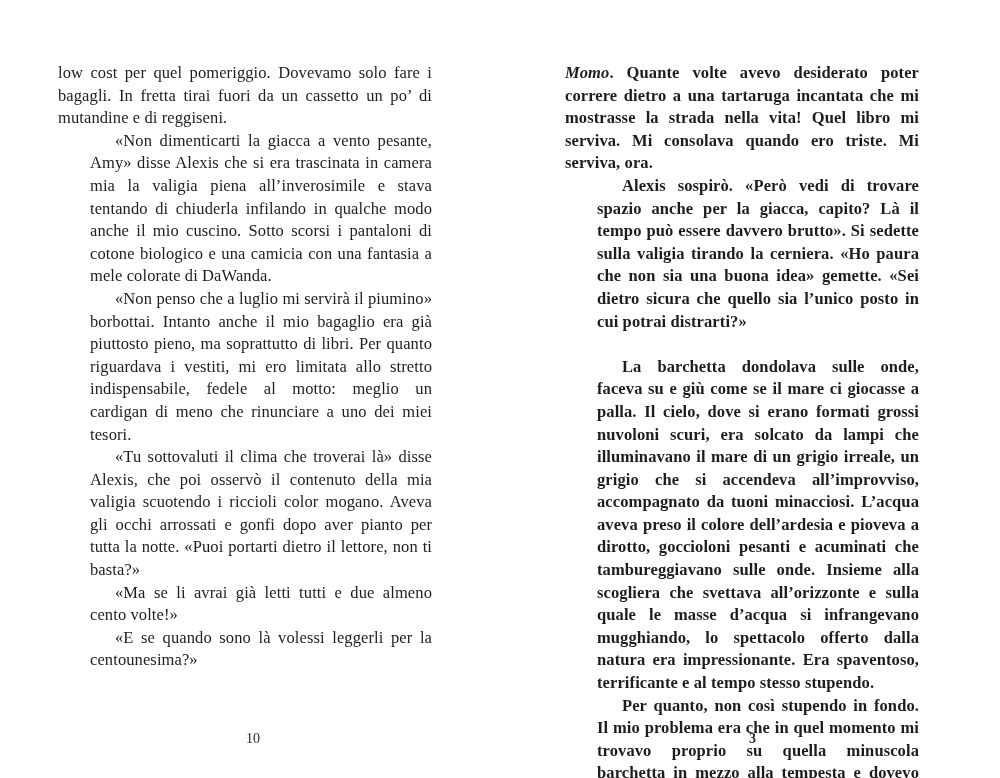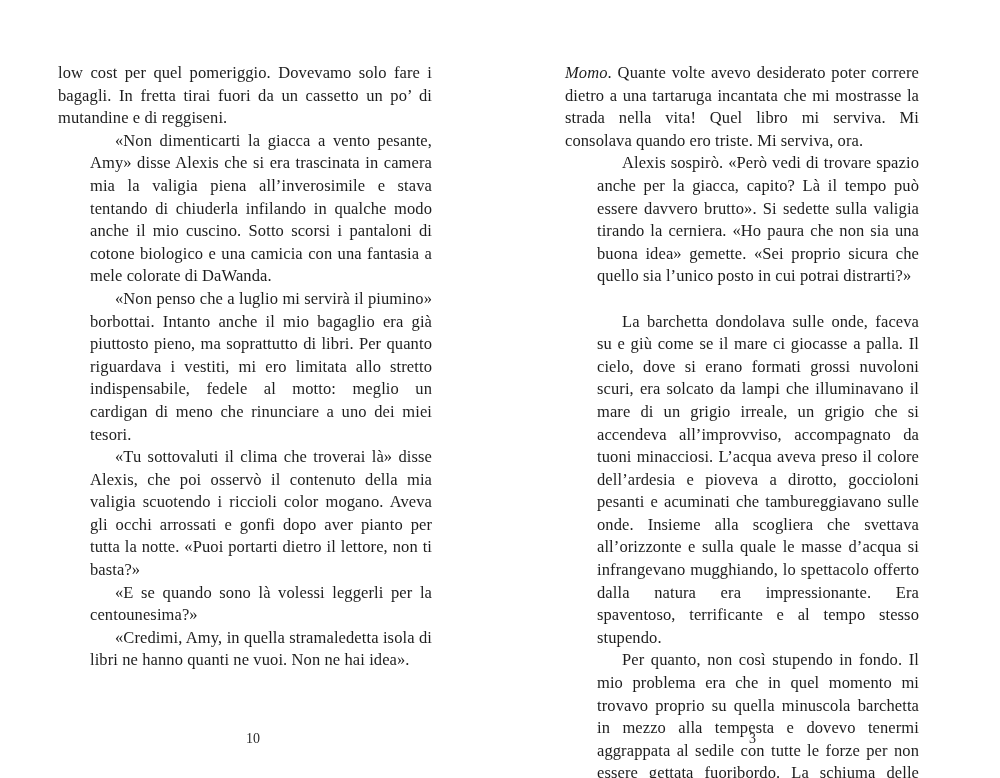--- a/index.html
+++ b/index.html
@@ -16,21 +16,21 @@
     width: 1000px;
     height: 778px;
     background: #ffffff;
   }
   .page {
     position: relative;
     width: 500px;
     height: 778px;
   }
   .page-left  { padding: 62px 68px 0 58px; }
-  .page-right { padding: 62px 81px 0 65px; }
+  .page-right { padding: 62px 81px 0 65px; font-weight: bold; }
   .page-body {
     text-align: justify;
     font-size: 16.5px;
     line-height: 22.6px;
     letter-spacing: 0.1px;
     hyphens: auto;
     -webkit-hyphens: auto;
   }
   .para { text-indent: 0; }
   .para.indent { text-indent: 25px; margin-left: 32px; }
@@ -49,27 +49,27 @@
 </head>
 <body>
 
 <div class="spread">
   <div class="page page-left">
     <div class="page-body">
         <p class="para"><span>low cost per quel pomeriggio. Dovevamo solo fare i bagagli. In fretta tirai fuori da un cassetto un po’ di mutandine e di reggiseni.</span></p>
         <p class="para indent"><span>«Non dimenticarti la giacca a vento pesante, Amy» disse Alexis che si era trascinata in camera mia la valigia piena all’inverosimile e stava tentando di chiuderla infilando in qualche modo anche il mio cuscino. Sotto scorsi i pantaloni di cotone biologico e una camicia con una fantasia a mele colorate di DaWanda.</span></p>
         <p class="para indent"><span>«Non penso che a luglio mi servirà il piumino» borbottai. Intanto anche il mio bagaglio era già piuttosto pieno, ma soprattutto di libri. Per quanto riguardava i vestiti, mi ero limitata allo stretto indispensabile, fedele al motto: meglio un cardigan di meno che rinunciare a uno dei miei tesori.</span></p>
         <p class="para indent"><span>«Tu sottovaluti il clima che troverai là» disse Alexis, che poi osservò il contenuto della mia valigia scuotendo i riccioli color mogano. Aveva gli occhi arrossati e gonfi dopo aver pianto per tutta la notte. «Puoi portarti dietro il lettore, non ti basta?»</span></p>
+        <p class="para indent"><span>«Ma se li avrai già letti tutti e due almeno cento volte!»</span></p>
         <p class="para indent"><span>«E se quando sono là volessi leggerli per la centounesima?»</span></p>
-        <p class="para indent"><span>«Credimi, Amy, in quella stramaledetta isola di libri ne hanno quanti ne vuoi. Non ne hai idea».</span></p>
       </div>
     <div class="page-number">10</div>
   </div>
   <div class="page page-right">
     <div class="page-body">
         <p class="para"><em>Momo</em><span>. Quante volte avevo desiderato poter correre dietro a una tartaruga incantata che mi mostrasse la strada nella vita! Quel libro mi serviva. Mi consolava quando ero triste. Mi serviva, ora.</span></p>
-        <p class="para indent"><span>Alexis sospirò. «Però vedi di trovare spazio anche per la giacca, capito? Là il tempo può essere davvero brutto». Si sedette sulla valigia tirando la cerniera. «Ho paura che non sia una buona idea» gemette. «Sei proprio sicura che quello sia l’unico posto in cui potrai distrarti?»</span></p>
+        <p class="para indent"><span>Alexis sospirò. «Però vedi di trovare spazio anche per la giacca, capito? Là il tempo può essere davvero brutto». Si sedette sulla valigia tirando la cerniera. «Ho paura che non sia una buona idea» gemette. «Sei dietro sicura che quello sia l’unico posto in cui potrai distrarti?»</span></p>
         <p class="para indent space-before"><span>La barchetta dondolava sulle onde, faceva su e giù come se il mare ci giocasse a palla. Il cielo, dove si erano formati grossi nuvoloni scuri, era solcato da lampi che illuminavano il mare di un grigio irreale, un grigio che si accendeva all’improvviso, accompagnato da tuoni minacciosi. L’acqua aveva preso il colore dell’ardesia e pioveva a dirotto, goccioloni pesanti e acuminati che tambureggiavano sulle onde. Insieme alla scogliera che svettava all’orizzonte e sulla quale le masse d’acqua si infrangevano mugghiando, lo spettacolo offerto dalla natura era impressionante. Era spaventoso, terrificante e al tempo stesso stupendo.</span></p>
         <p class="para indent"><span>Per quanto, non così stupendo in fondo. Il mio problema era che in quel momento mi trovavo proprio su quella minuscola barchetta in mezzo alla tempesta e dovevo tenermi aggrappata al sedile con tutte le forze per non essere gettata fuoribordo. La schiuma delle onde ci fru-</span></p>
       </div>
     <div class="page-number">3</div>
   </div>
 </div>
 
 </body></html>

